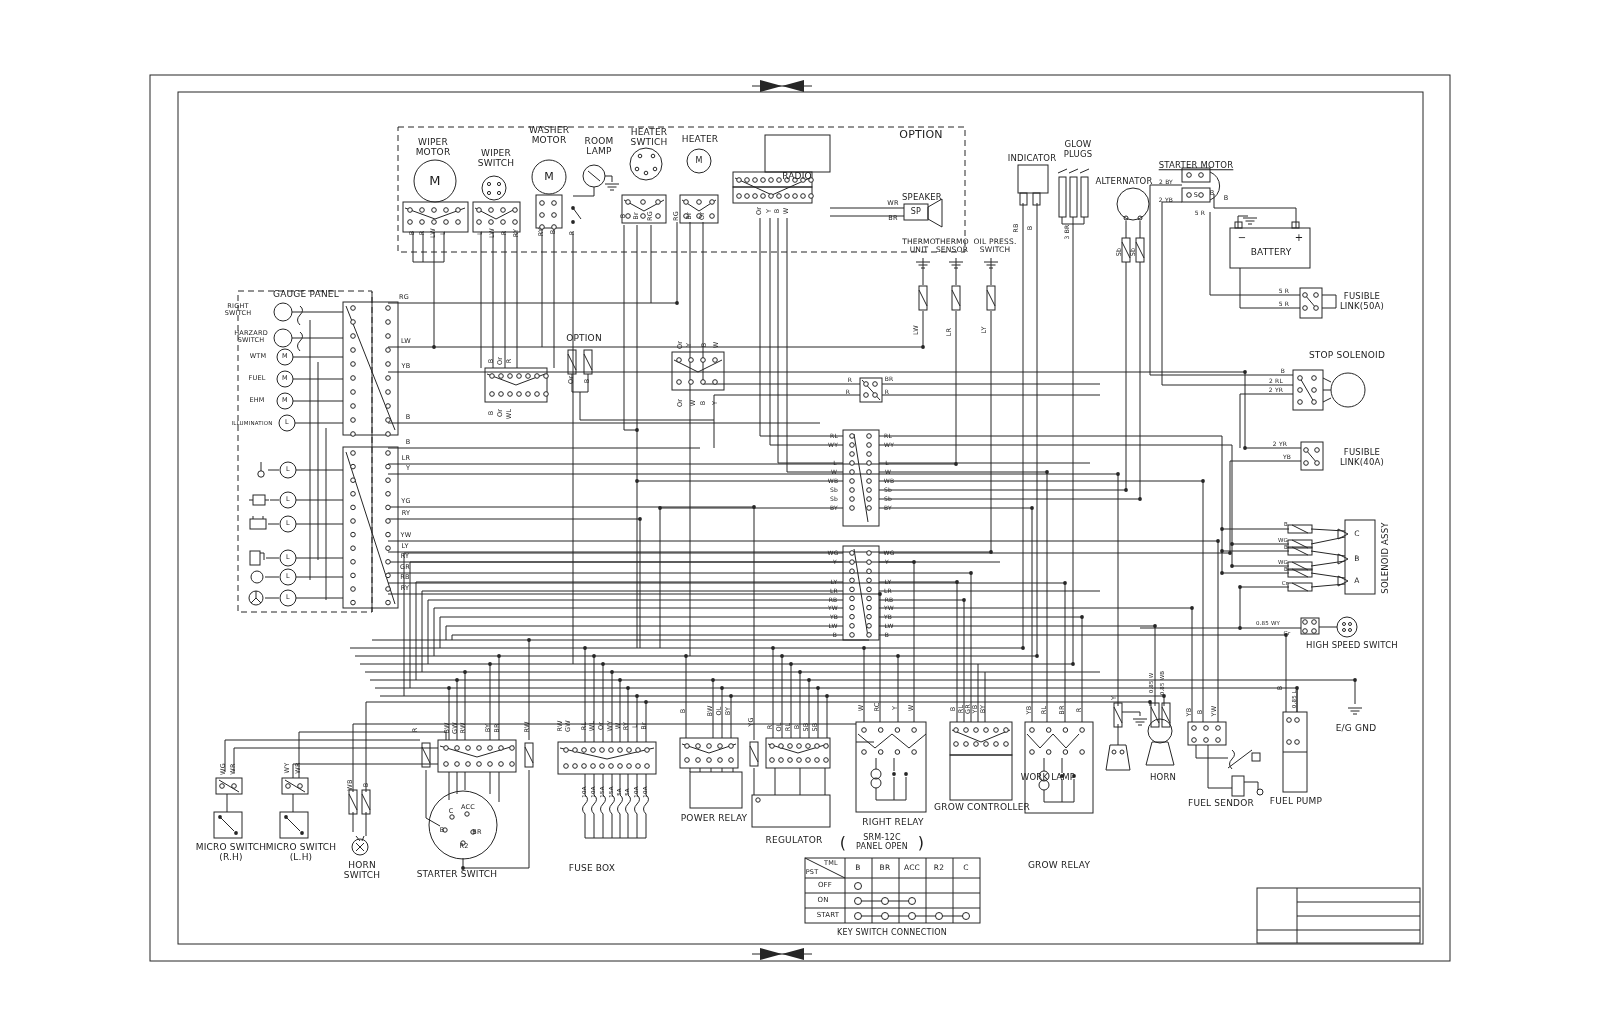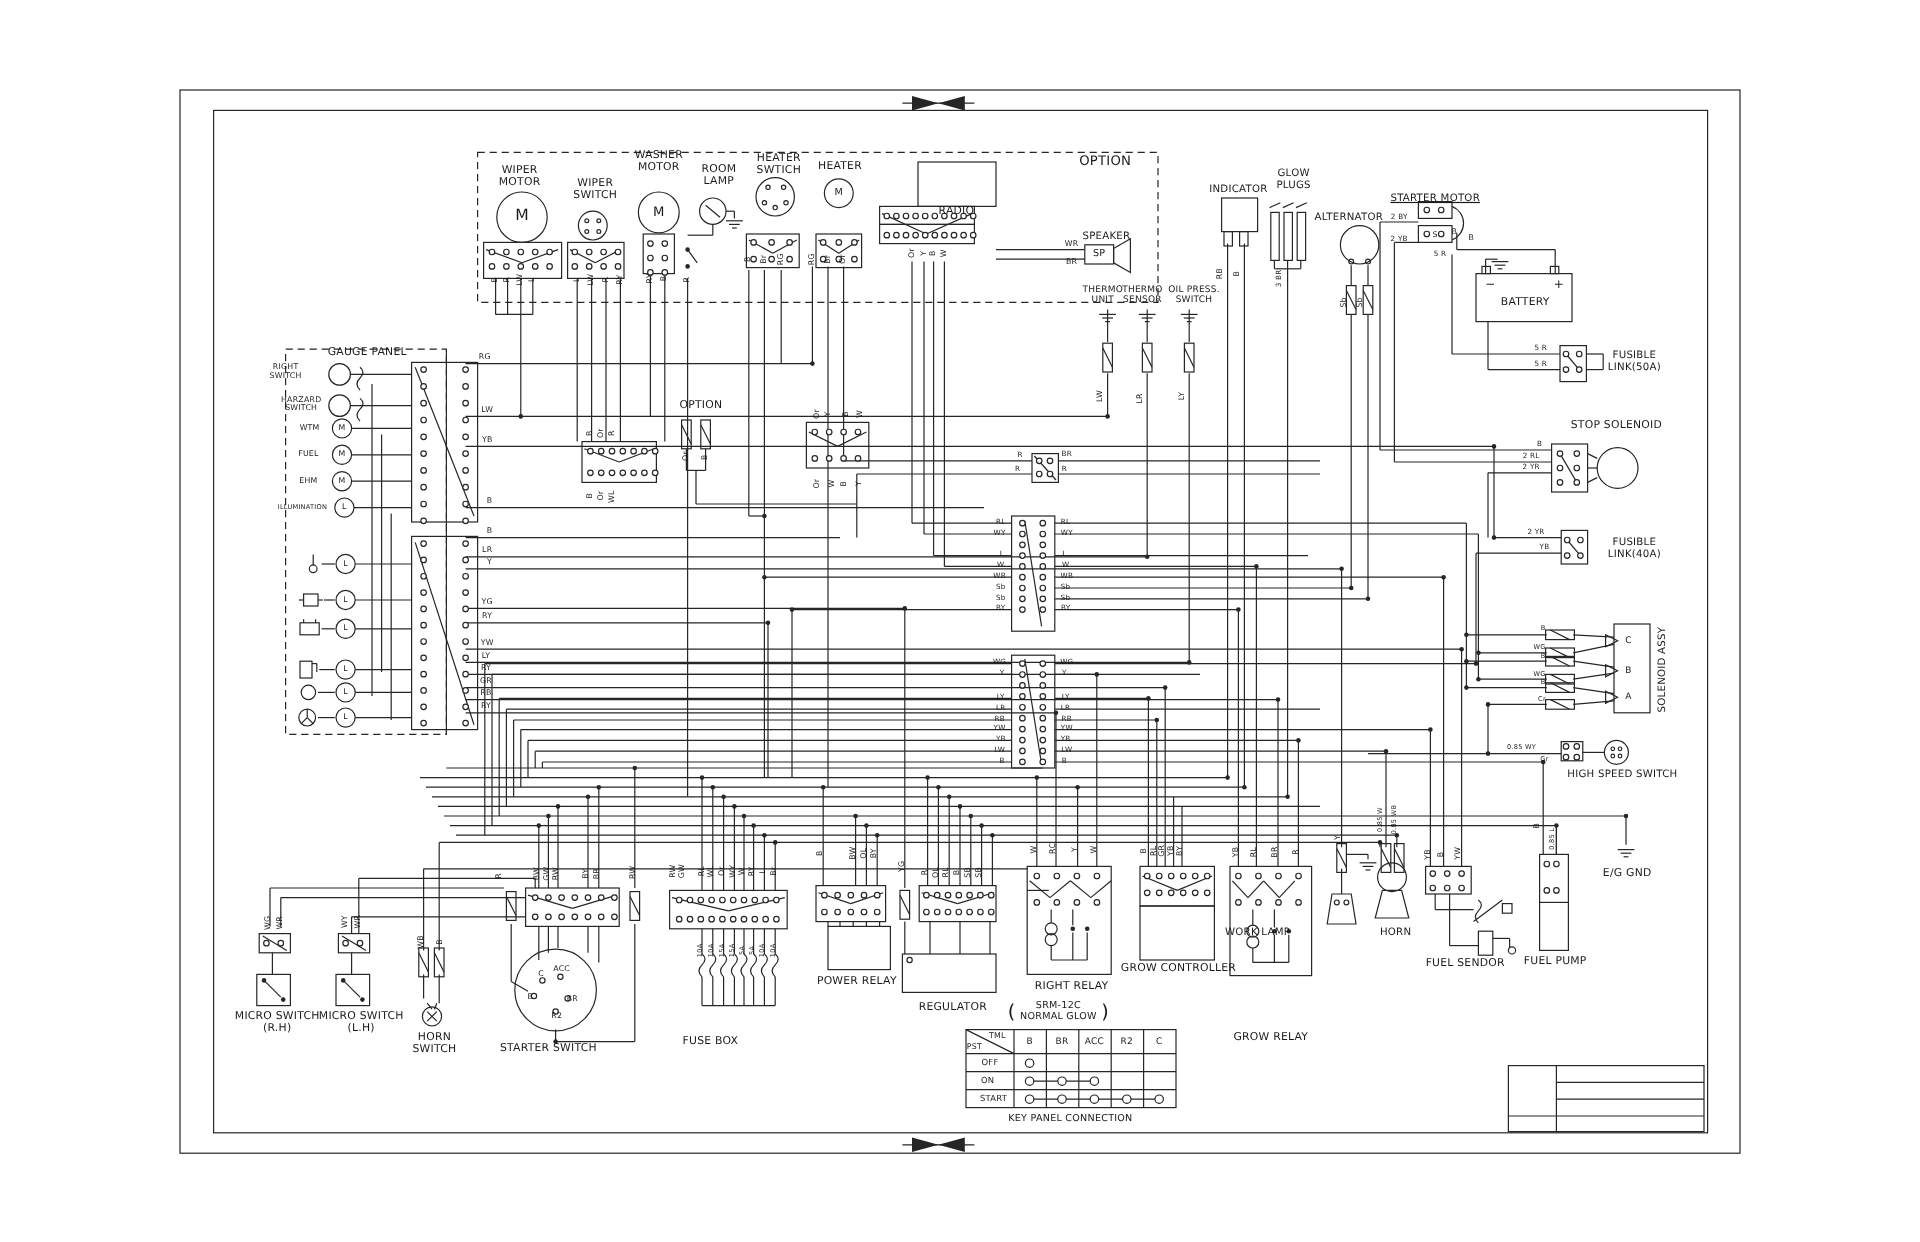--- a/index.html
+++ b/index.html
@@ -1055,30 +1055,30 @@
       <span class="lb" style="left: 301px; top: 852px; font-size: 9px;">MICRO SWITCH
 (L.H)</span>
       <span class="lb" style="left: 362px; top: 870px; font-size: 9px;">HORN
 SWITCH</span>
       <span class="lb" style="left: 457px; top: 874px; font-size: 9px;">STARTER SWITCH</span>
       <span class="lb" style="left: 592px; top: 868px; font-size: 9px;">FUSE BOX</span>
       <span class="lb" style="left: 714px; top: 818px; font-size: 9px;">POWER RELAY</span>
       <span class="lb" style="left: 794px; top: 840px; font-size: 9px;">REGULATOR</span>
       <span class="lb" style="left: 893px; top: 822px; font-size: 9px;">RIGHT RELAY</span>
       <span class="lb" style="left: 882px; top: 843px; font-size: 8px;">SRM-12C
-NORMAL GLOW</span>
+PANEL OPEN</span>
       <span class="lb" style="left: 843px; top: 843px; font-size: 16px;">(</span>
       <span class="lb" style="left: 921px; top: 843px; font-size: 16px;">)</span>
       <span class="lb" style="left: 982px; top: 807px; font-size: 9px;">GROW CONTROLLER</span>
       <span class="lb" style="left: 1059px; top: 865px; font-size: 9px;">GROW RELAY</span>
       <span class="lb" style="left: 1048px; top: 778px; font-size: 8.5px;">WORK LAMP</span>
       <span class="lb" style="left: 1163px; top: 778px; font-size: 8.5px;">HORN</span>
       <span class="lb" style="left: 1221px; top: 803px; font-size: 9px;">FUEL SENDOR</span>
       <span class="lb" style="left: 1296px; top: 801px; font-size: 9px;">FUEL PUMP</span>
-      <span class="lb" style="left: 892px; top: 933px; font-size: 8px;">KEY PANEL CONNECTION</span>
+      <span class="lb" style="left: 892px; top: 933px; font-size: 8px;">KEY SWITCH CONNECTION</span>
       <span class="lb" style="left: 435px; top: 181px; font-size: 13px;">M</span>
       <span class="lb" style="left: 549px; top: 177px; font-size: 11px;">M</span>
       <span class="lb" style="left: 699px; top: 161px; font-size: 8px;">M</span>
       <span class="lb" style="left: 285px; top: 357px; font-size: 6.5px;">M</span>
       <span class="lb" style="left: 285px; top: 379px; font-size: 6.5px;">M</span>
       <span class="lb" style="left: 285px; top: 401px; font-size: 6.5px;">M</span>
       <span class="lb" style="left: 287px; top: 423px; font-size: 6.5px;">L</span>
       <span class="lb" style="left: 288px; top: 470px; font-size: 6.5px;">L</span>
       <span class="lb" style="left: 288px; top: 500px; font-size: 6.5px;">L</span>
       <span class="lb" style="left: 288px; top: 524px; font-size: 6.5px;">L</span>

